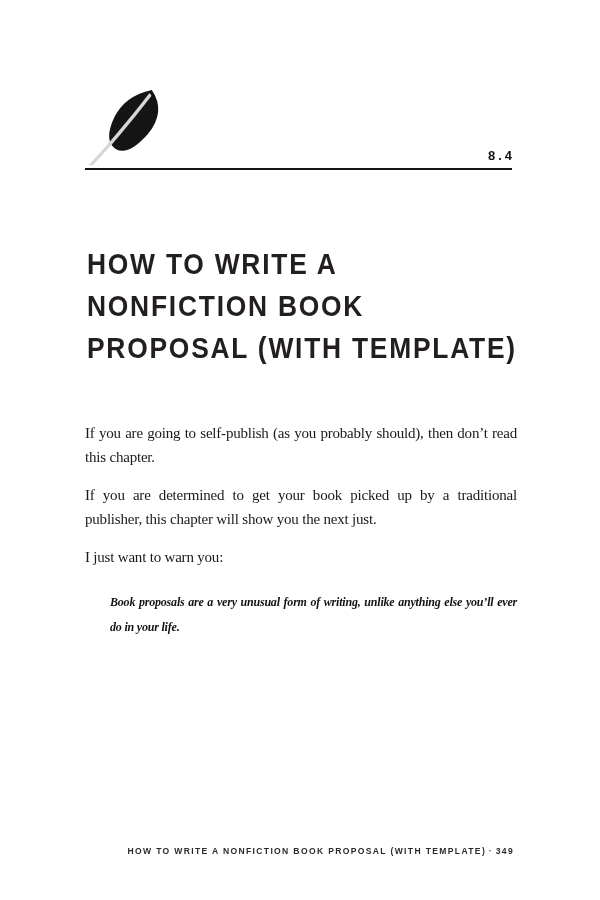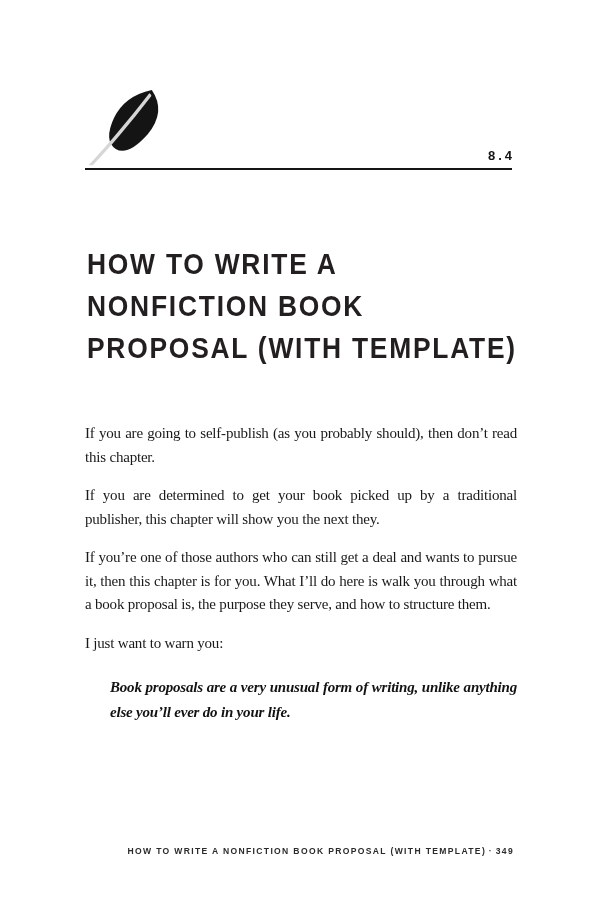--- a/index.html
+++ b/index.html
@@ -71,21 +71,21 @@
     text-align: justify;
     font-family: Liberation Serif, serif;
   }
   .body-text p {
     margin: 0 0 15px 0;
   }
   .pull-quote {
     margin: 20px 0 0 25px;
     font-weight: 700;
     font-style: italic;
-    font-size: 15px;
+    font-size: 12px;
     line-height: 25px;
     color: #121212;
     text-align: justify;
   }
   
   .footer {
     position: absolute;
     left: 85px;
     right: 90px;
     top: 845px;
@@ -115,22 +115,21 @@
   </div>
 
   <h1 class="title">
     <div class="line">HOW TO WRITE A</div>
     <div class="line">NONFICTION BOOK</div>
     <div class="line">PROPOSAL (WITH TEMPLATE)</div>
   </h1>
 
   <div class="body-text">
     <p>If you are going to self-publish (as you probably should), then don’t read this chapter.</p>
-    <p>If you are determined to get your book picked up by a traditional publisher, this chapter will show you the next they.</p>
-    <p>If you’re one of those authors who can still get a deal and wants to pursue it, then this chapter is for you. What I’ll do here is walk you through what a book proposal is, the purpose they serve, and how to structure them.</p>
+    <p>If you are determined to get your book picked up by a traditional publisher, this chapter will show you the next just.</p>
     <p>I just want to warn you:</p>
     <div class="pull-quote">Book proposals are a very unusual form of writing, unlike anything else you’ll ever do in your life.</div>
   </div>
 
   <div class="footer">
     <span>HOW TO WRITE A NONFICTION BOOK PROPOSAL (WITH TEMPLATE)</span><span class="sep">·</span><span>349</span>
   </div>
 
 </div>
 

